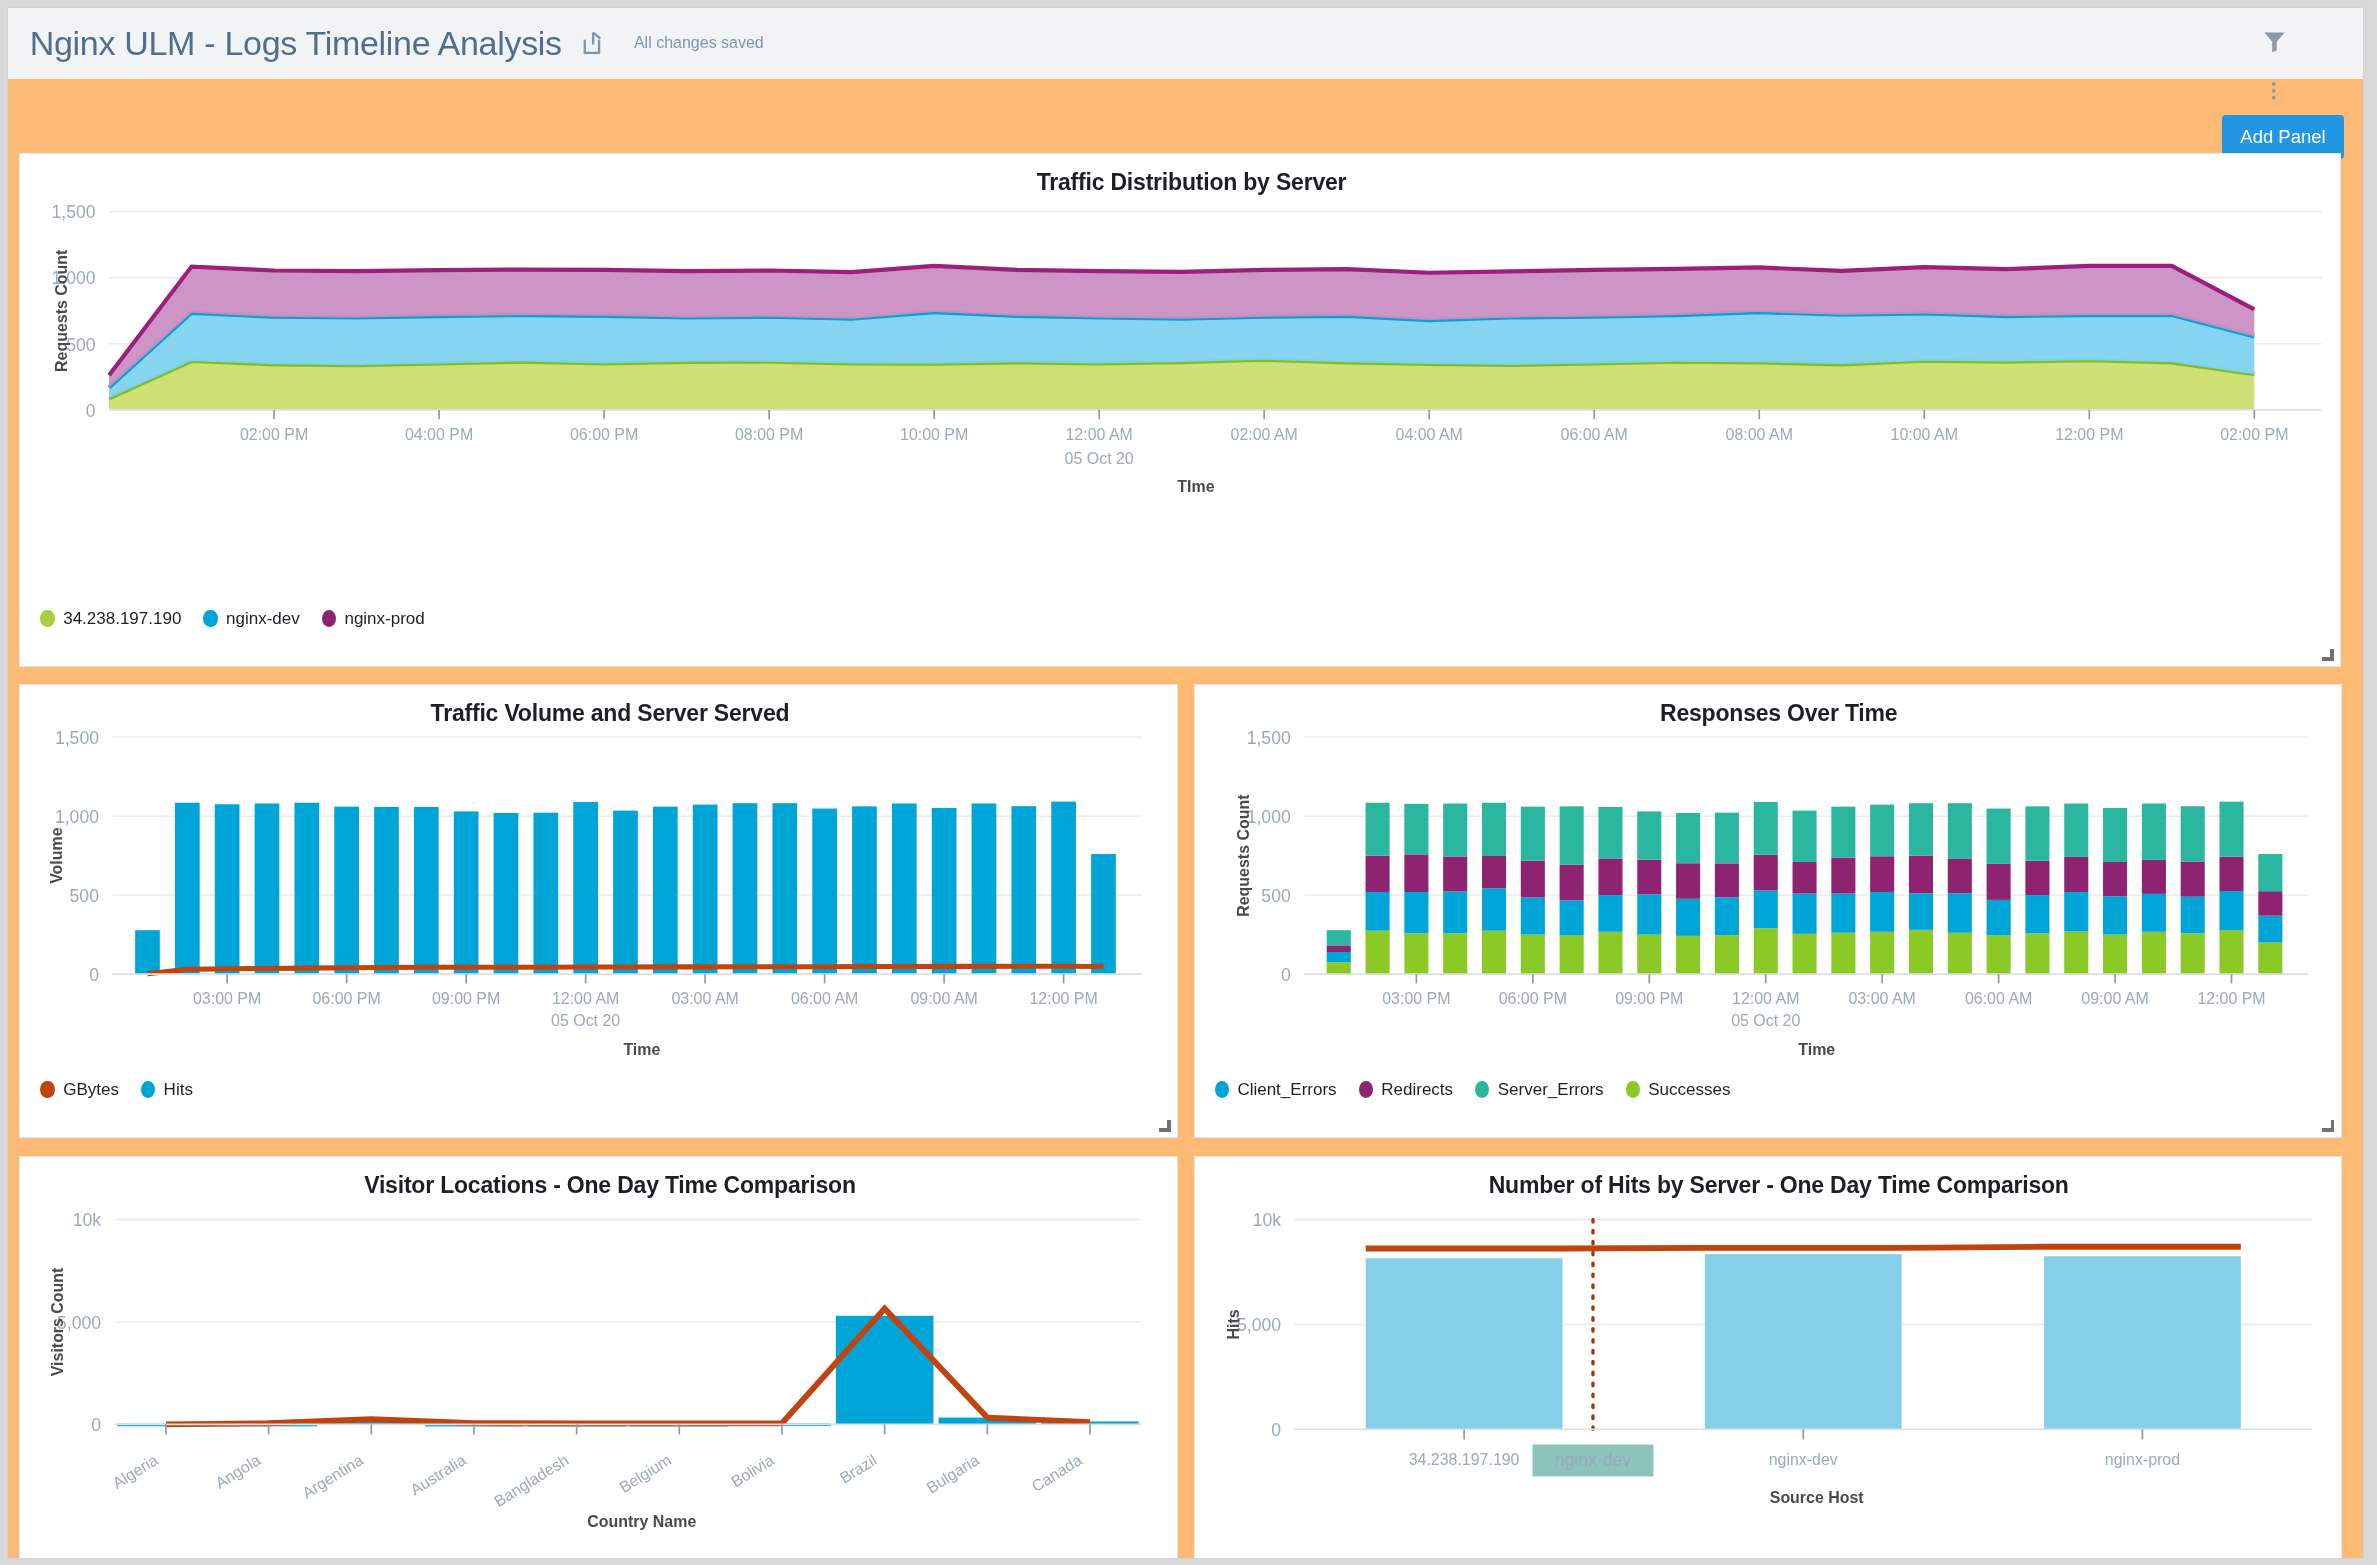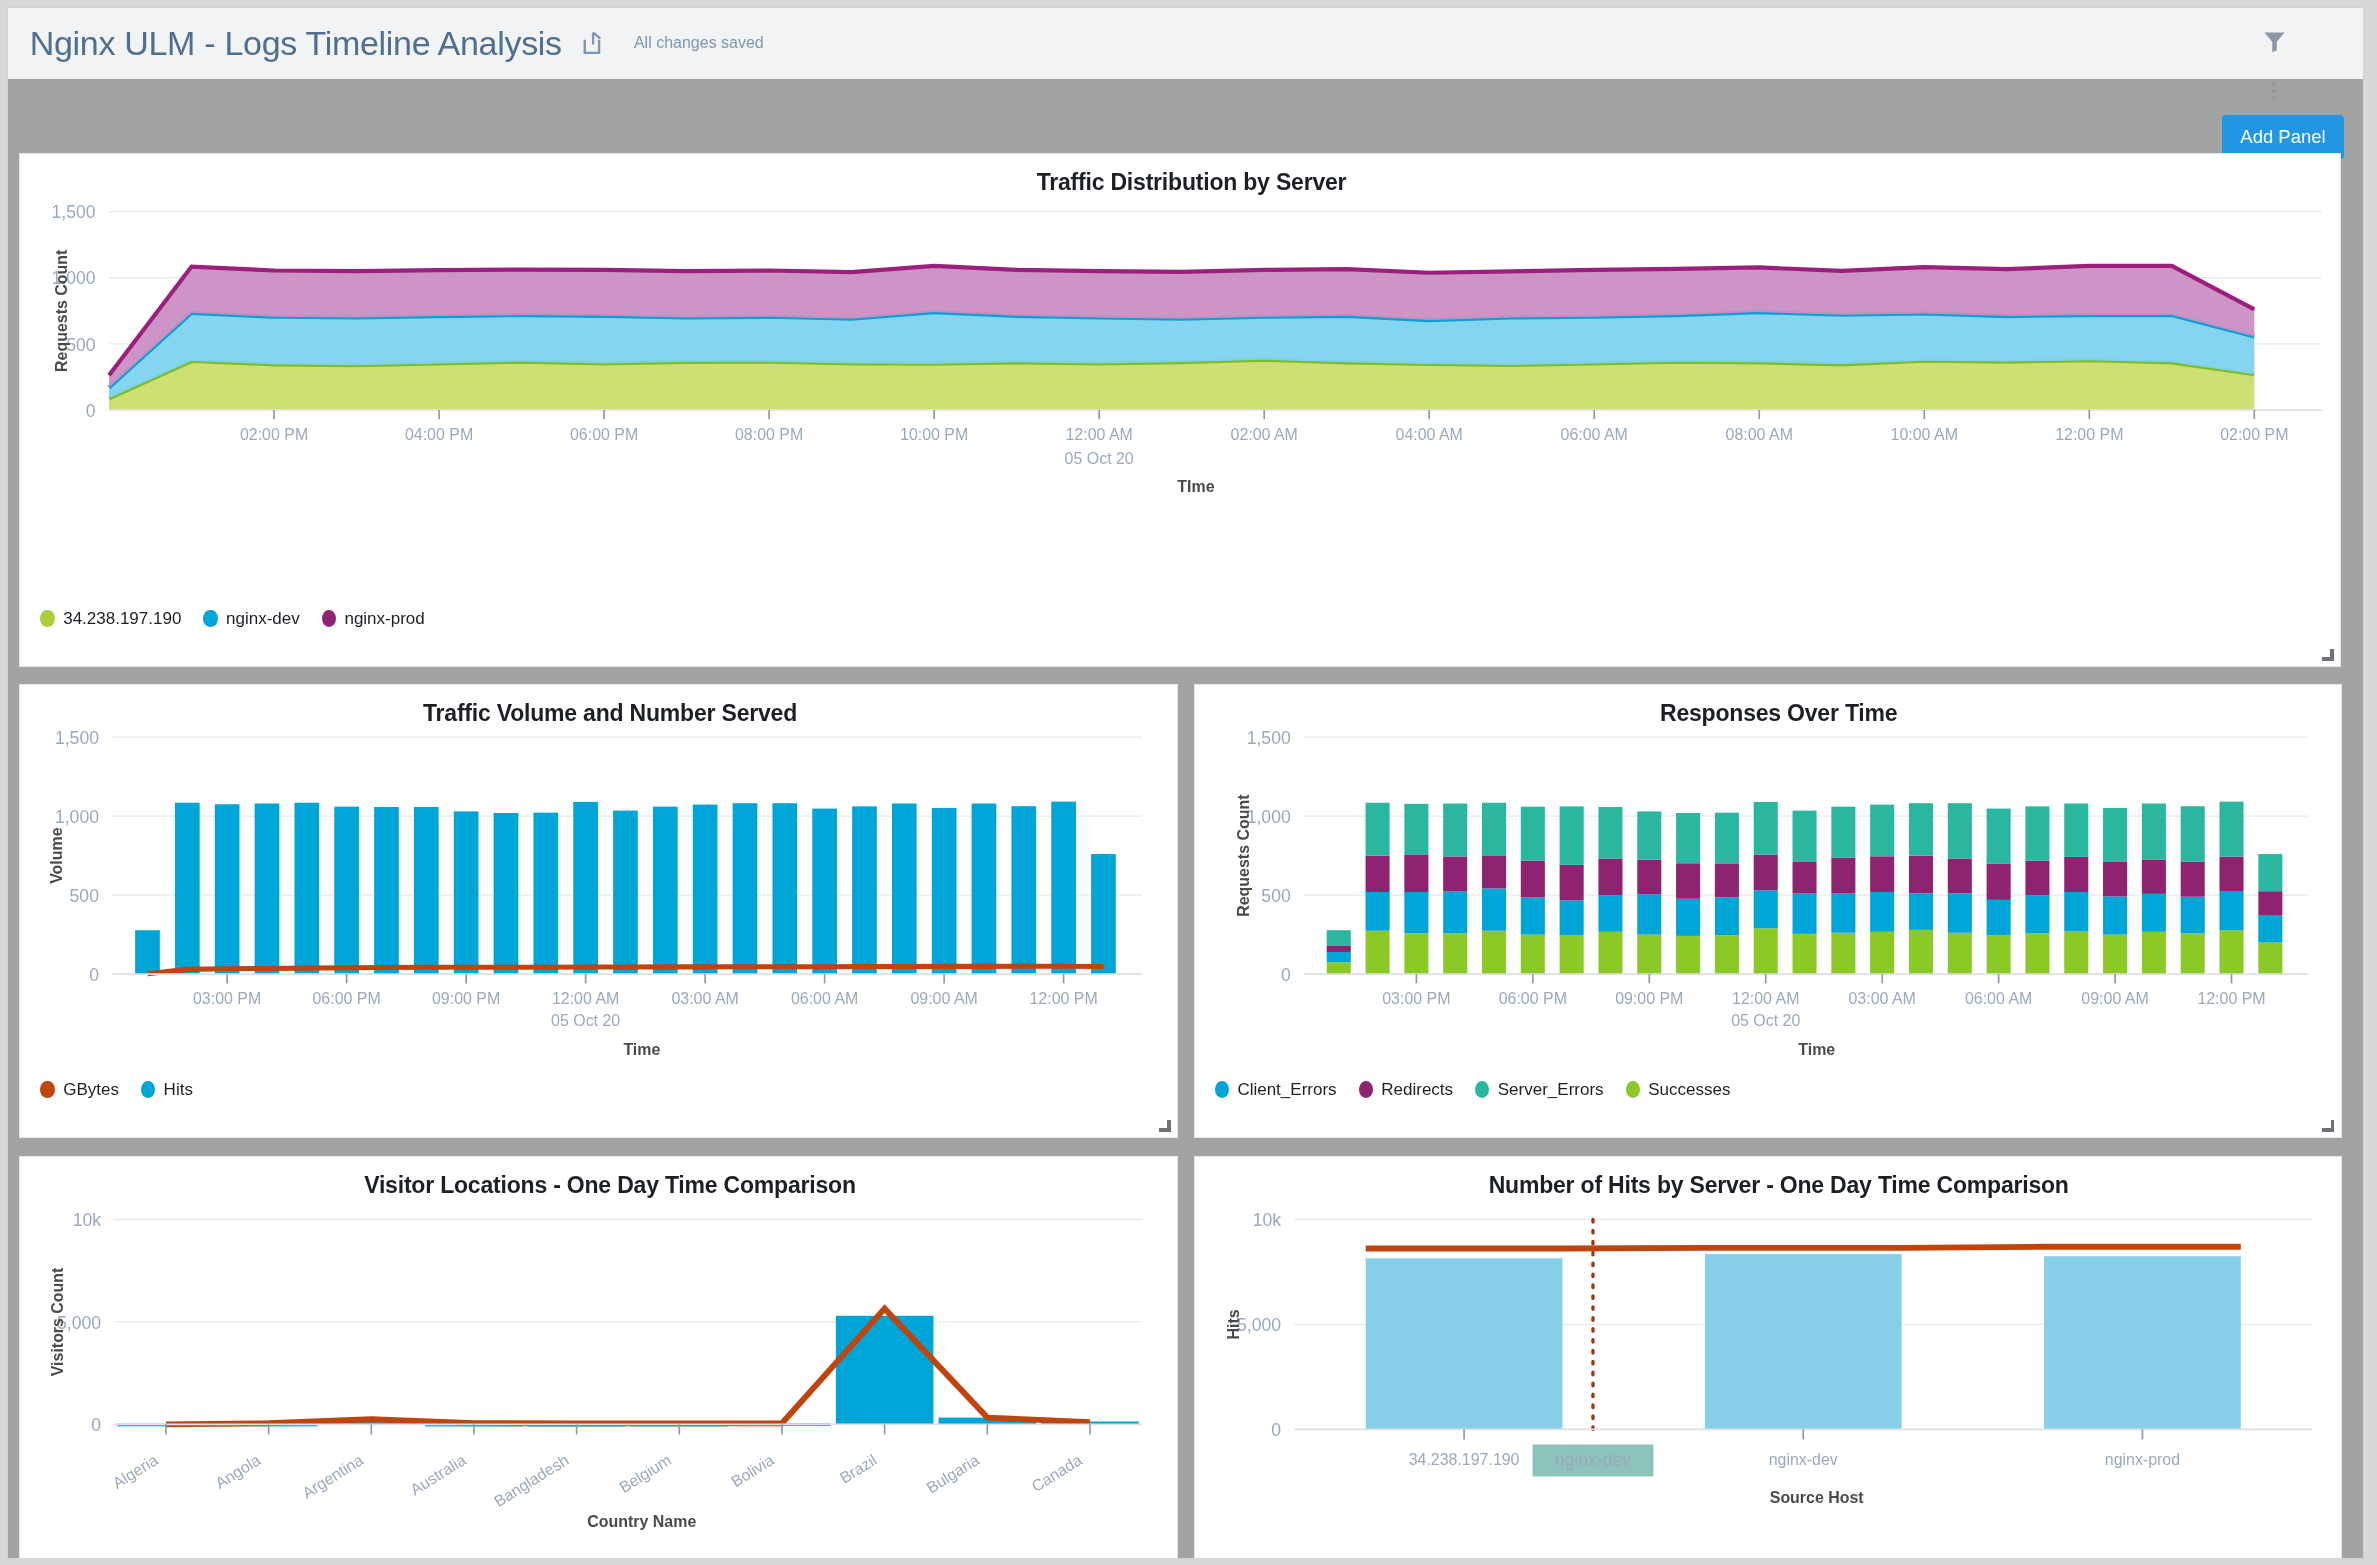--- a/index.html
+++ b/index.html
@@ -6,21 +6,21 @@
   html, body { margin:0; padding:0; }
   body {
     width: 2377px; height: 1566px;
     background: #d8d8d8;
     font-family: "Liberation Sans", sans-serif;
     overflow: hidden;
   }
   .app {
     position:absolute; left:6.7px; top:6.7px;
     width: 2357px; height: 1552px;
-    background:#a3a3a3;
+    background:#fdba74;
     border:0.8px solid #d0d3d6;
     overflow:hidden;
   }
 
   
   .hdr {
     height: 71px; background:#f1f3f5;
     display:flex; align-items:center; padding: 0 18.5px 0 22px;
   }
   .hdr-title {
@@ -200,21 +200,21 @@
         </div>
         <div class="item">
           <span class="dot" style="background:#8e2371"></span>
           <span>nginx-prod</span>
         </div>
       </div>
       <div class="resize-handle"></div>
     </div>
 
     <div class="panel" style="left:11.8px; top:605px; width:1159px; height:454px;">
-      <div class="panel-title">Traffic Volume and Number Served</div>
+      <div class="panel-title">Traffic Volume and Server Served</div>
       <svg id="svg-vol" width="1158" height="353" style="position:absolute;left:0;top:37px;" viewBox="0 0 1378 420">
           <line x1="110" y1="300" x2="1335" y2="300" class="grid-line"></line>
           <text x="94" y="308" class="ytick-txt" text-anchor="end">0</text>
           <line x1="110" y1="206" x2="1335" y2="206" class="grid-line"></line>
           <text x="94" y="214" class="ytick-txt" text-anchor="end">500</text>
           <line x1="110" y1="112" x2="1335" y2="112" class="grid-line"></line>
           <text x="94" y="120" class="ytick-txt" text-anchor="end">1,000</text>
           <line x1="110" y1="18" x2="1335" y2="18" class="grid-line"></line>
           <text x="94" y="26" class="ytick-txt" text-anchor="end">1,500</text>
           <rect x="137.006" y="247.736" width="29.387999999999998" height="52.26400000000001" fill="#00a5d8"></rect>

